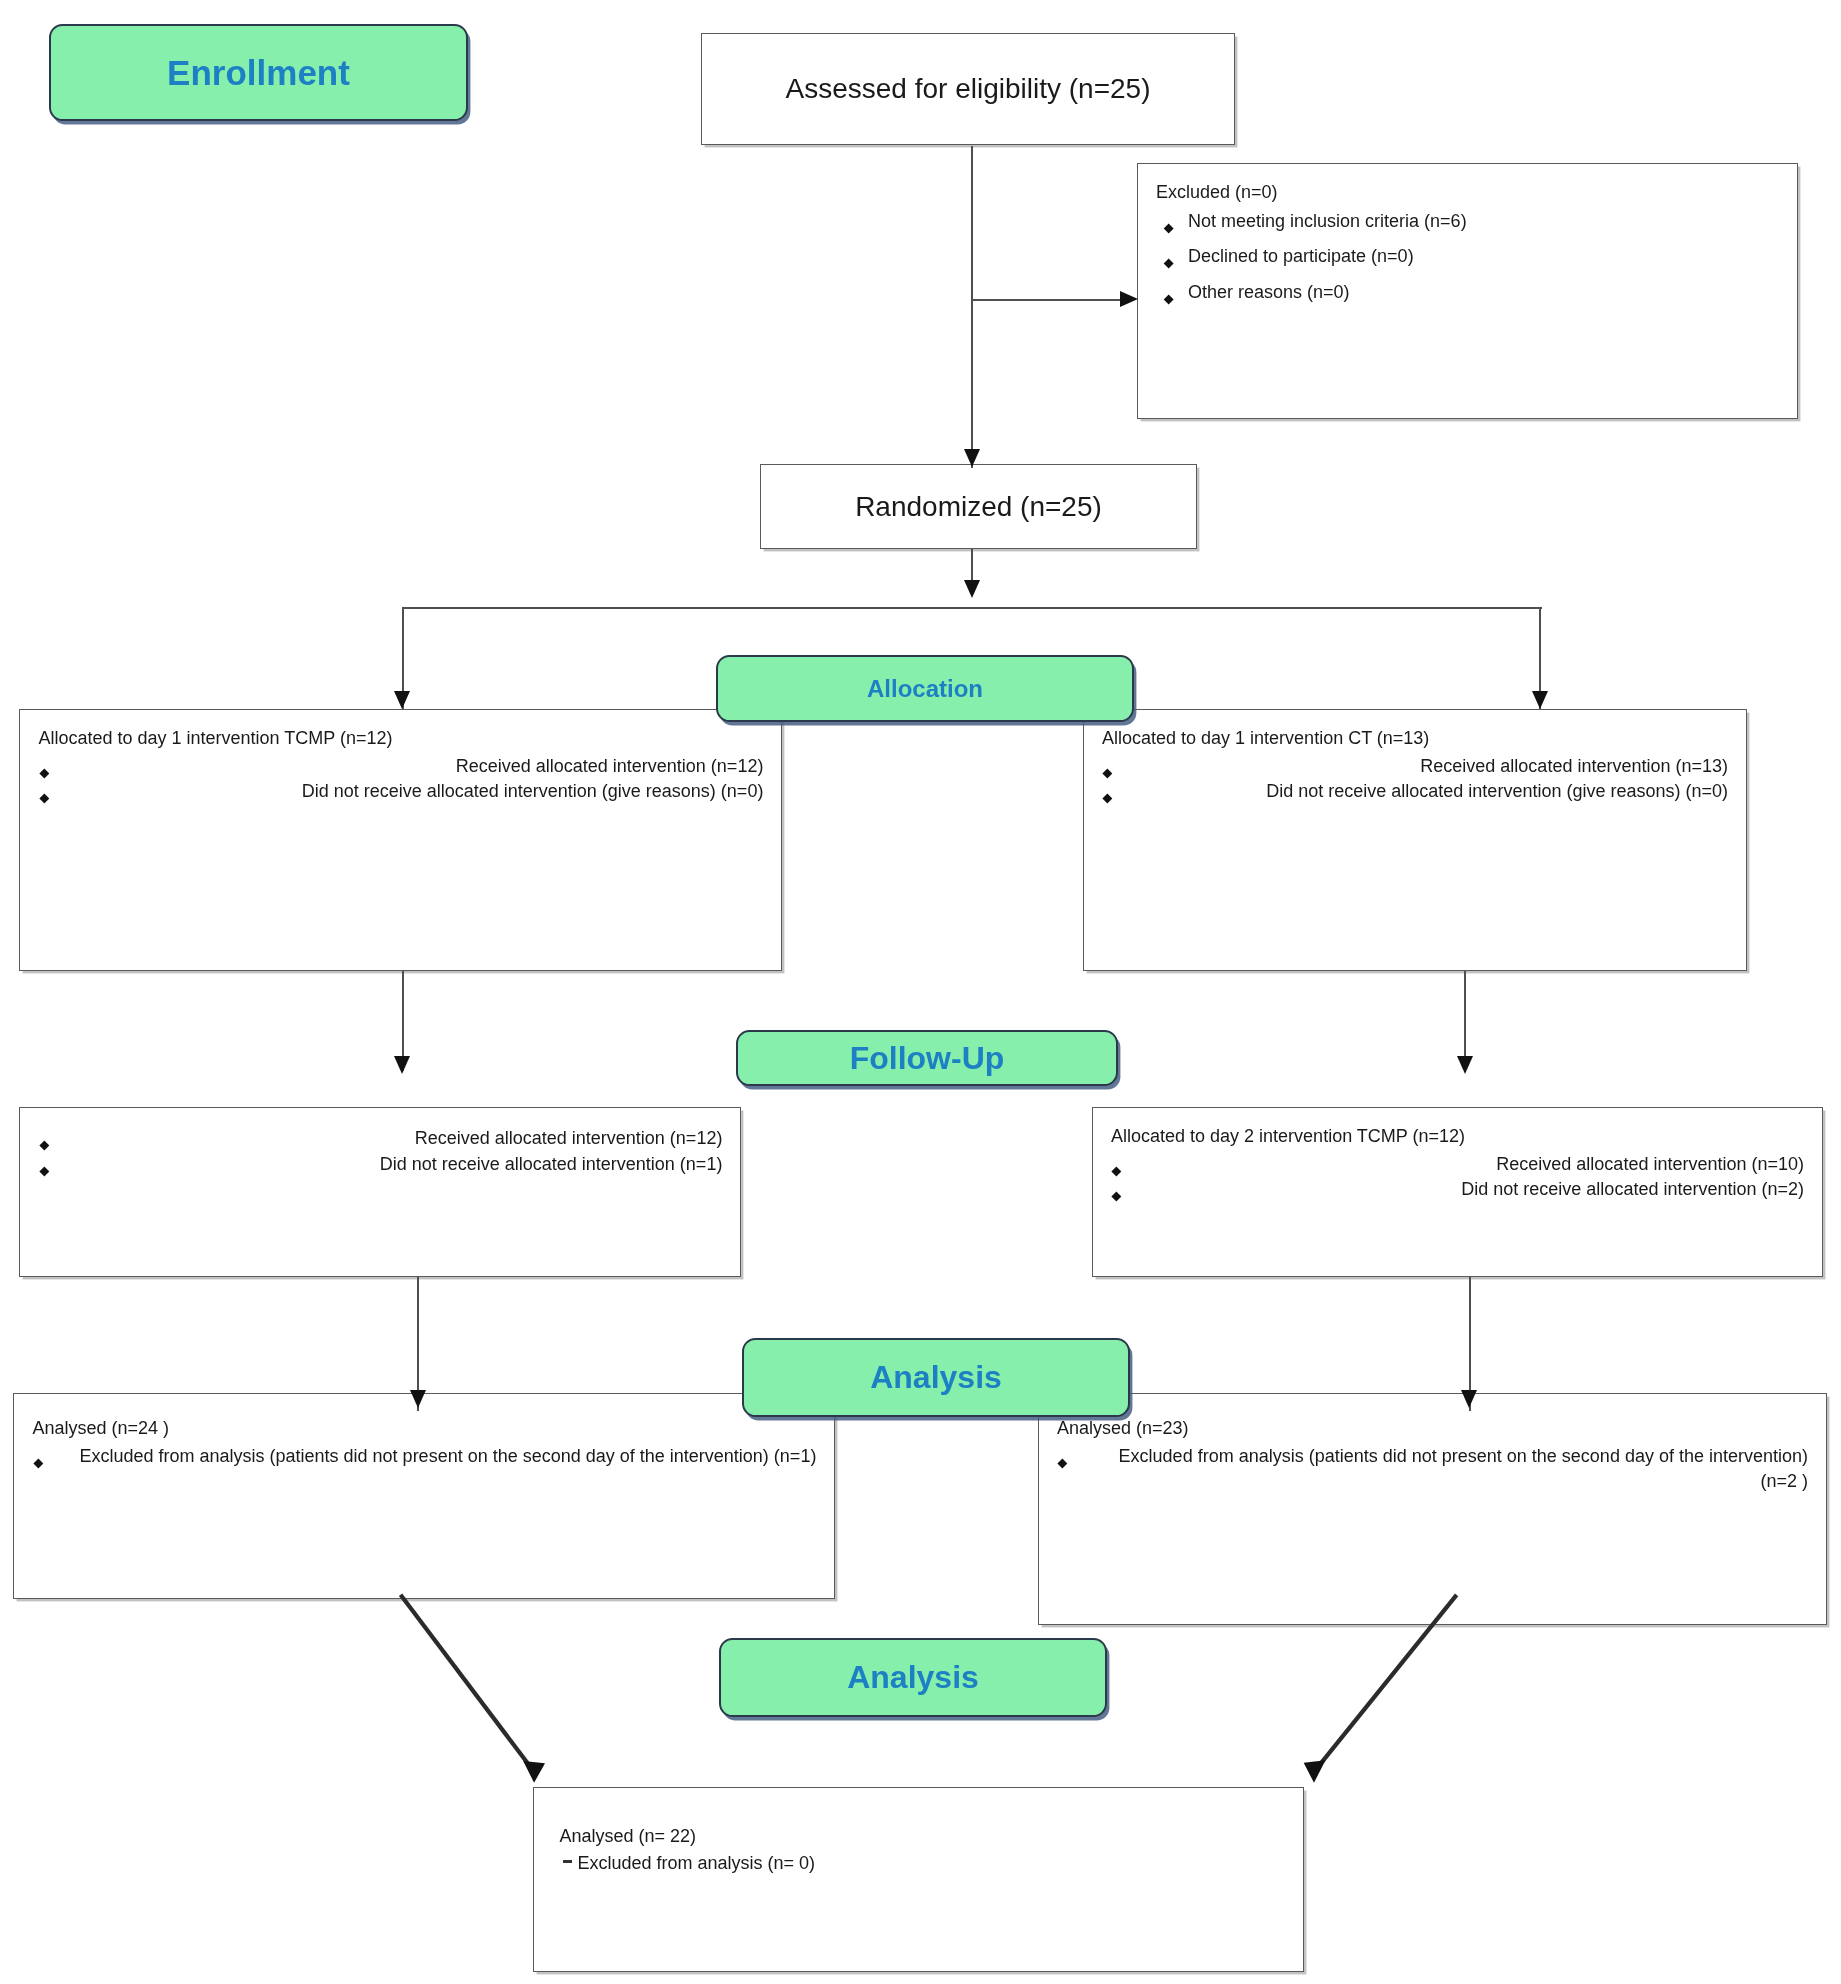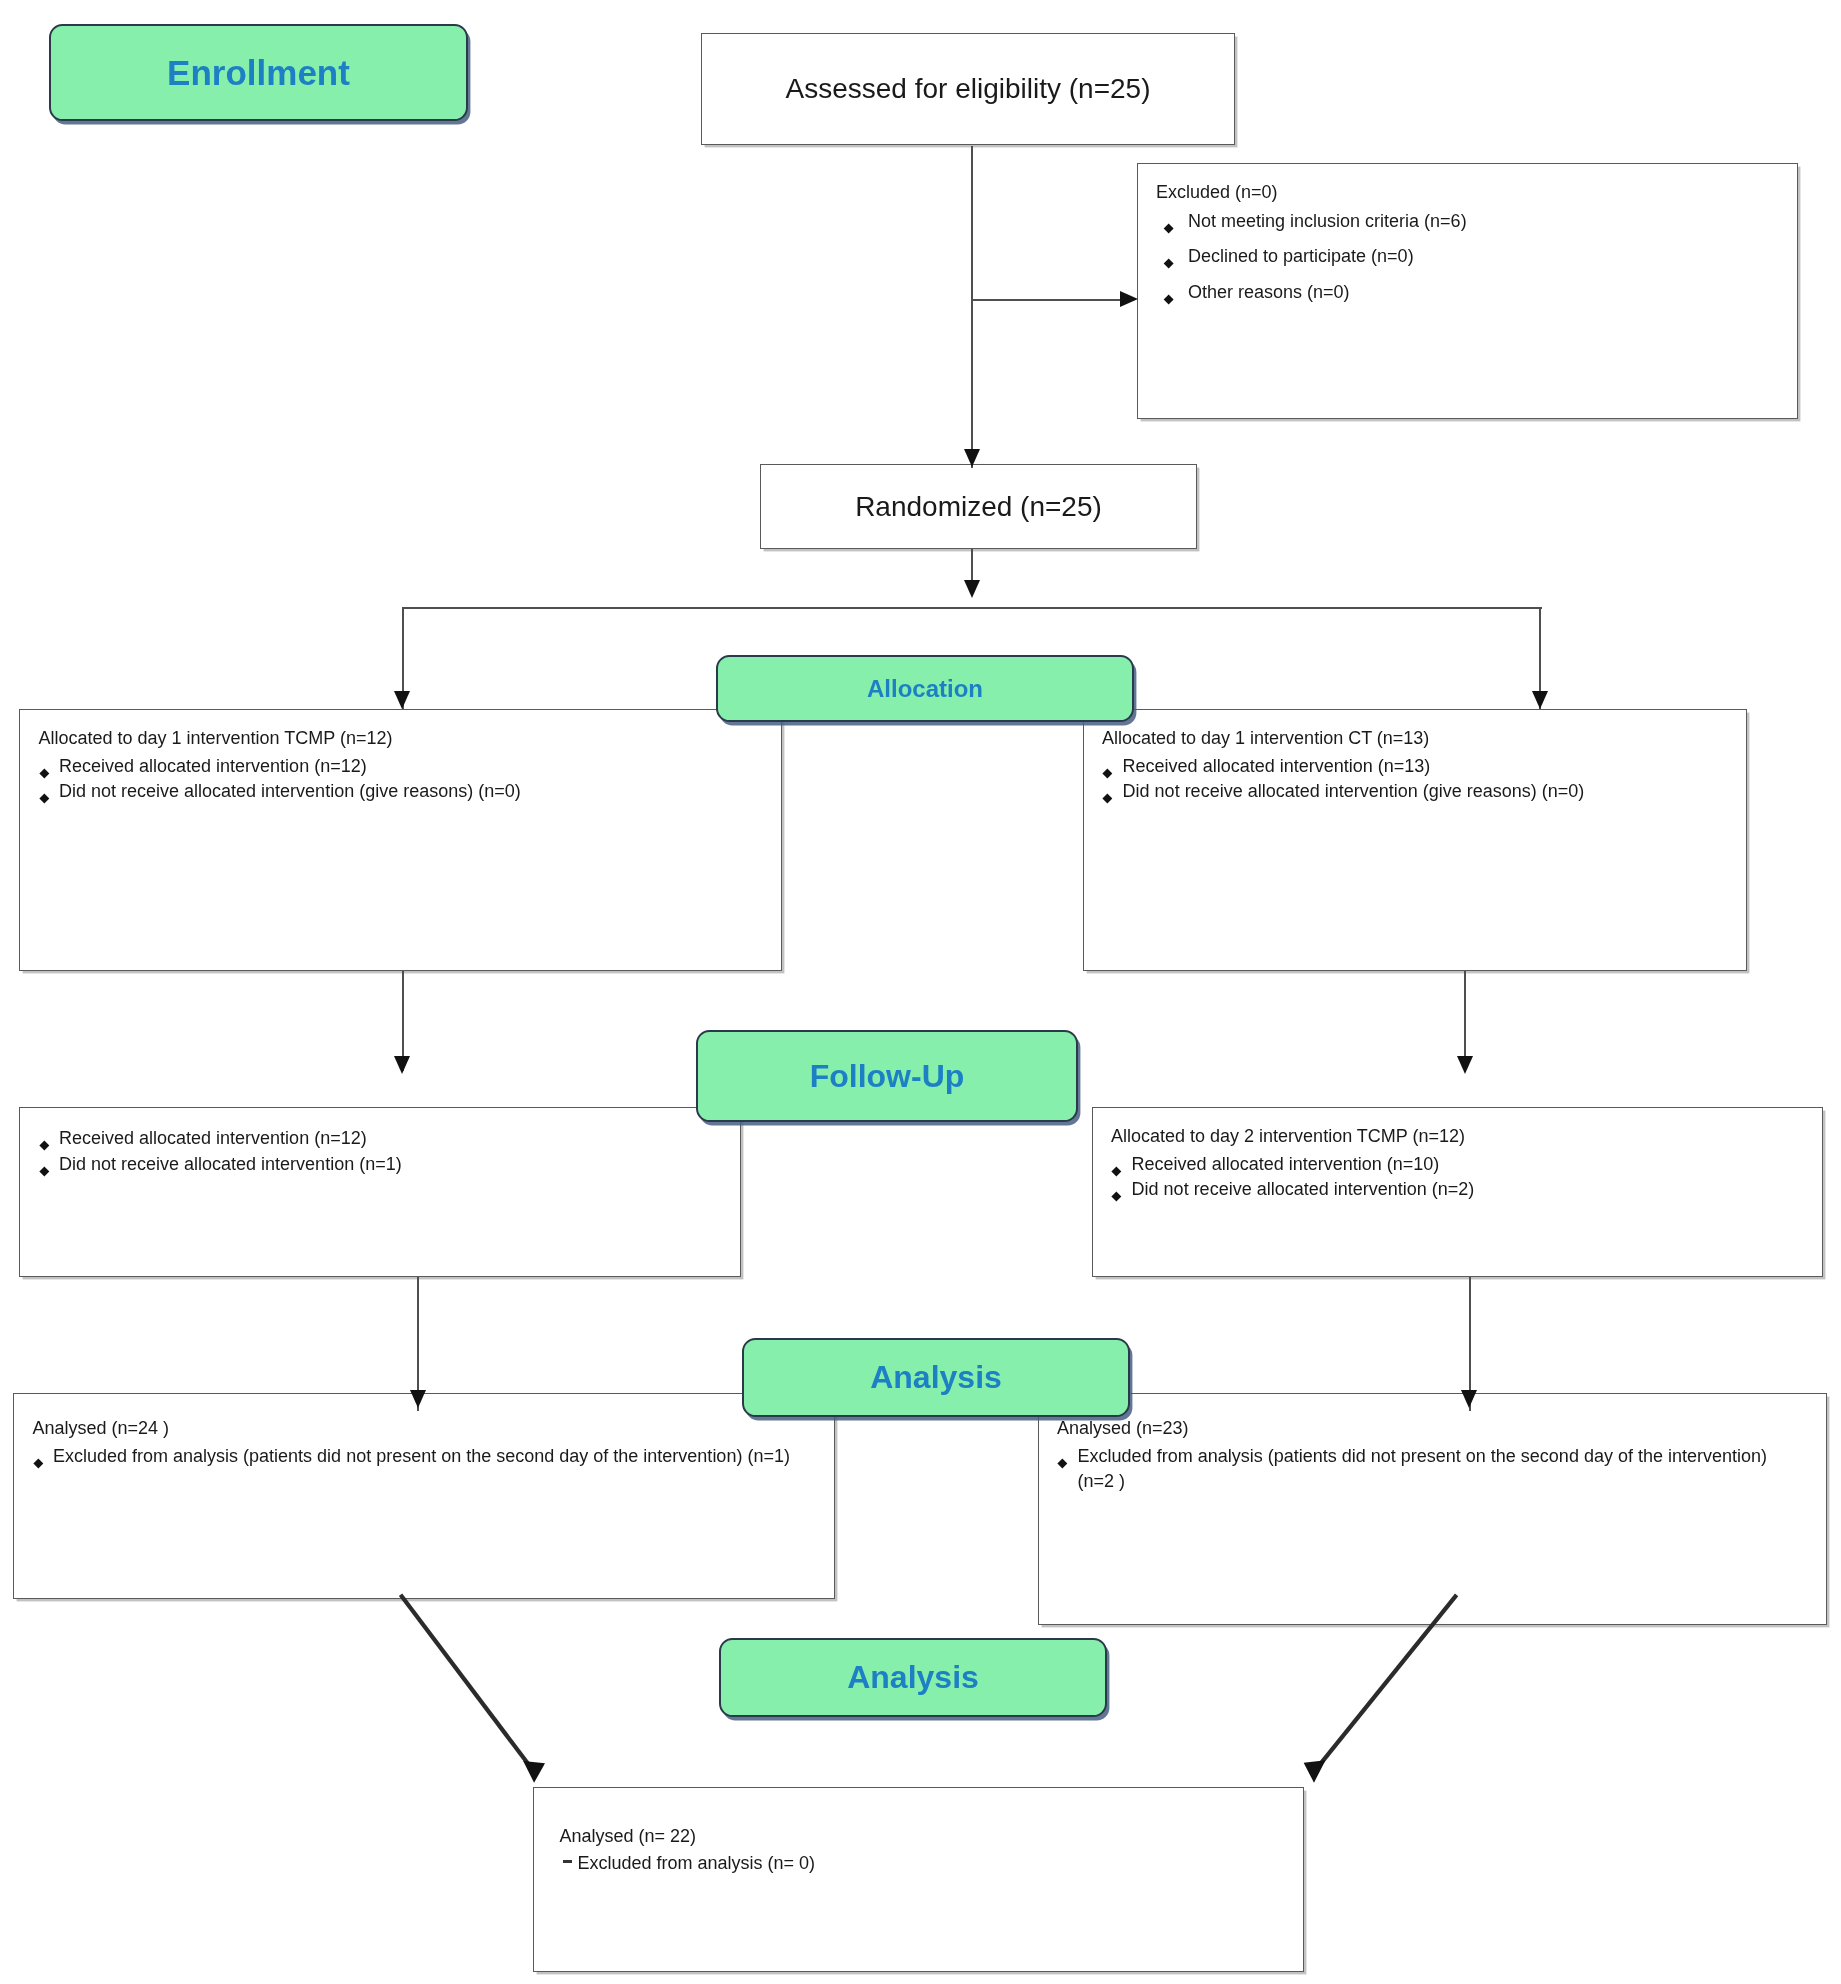--- a/index.html
+++ b/index.html
@@ -48,21 +48,21 @@
     position:absolute;
     left:4.9px;
     top:16px;
     width:7.3px;height:7.3px;
     background:#111;
     transform:rotate(45deg);
   }
   ul.blist.wide li{ padding-left:32px; }
   ul.blist.wide li:before{ left:8.5px; }
 
-  ul.blist2{ margin:2.4px 0 0 0; padding:0; list-style:none; }
+  ul.blist2{ margin:2.4px 0 0 0; padding:0; list-style:none;text-align:right; }
   ul.blist2 li{ position:relative; padding-left:20.6px; }
   ul.blist2 li:before{
     content:"";
     position:absolute;left:2.4px;top:16px;width:6.7px;height:6.7px;
     background:#111;transform:rotate(45deg);
   }
   ul.blist3{ margin:1.2px 0 0 0; padding:0; list-style:none; }
   ul.blist3 li{ position:relative; padding-left:18px; }
   ul.blist3 li:before{
     content:"";
@@ -176,21 +176,21 @@
         <li class="justify">Did not receive allocated intervention (give reasons) (n=0)</li>
       </ul>
     </div>
   </div>
 
   <div class="vline" style="left:402px;top:971px;height:100px;"></div>
   <div class="arrowdown" style="left:394px;top:1056px;"></div>
   <div class="vline" style="left:1464px;top:971px;height:100px;"></div>
   <div class="arrowdown" style="left:1457px;top:1056px;"></div>
 
-  <div class="stage" style="left:696px;top:1030px;width:382px;height:92px;font-size:32px;">
+  <div class="stage" style="left:736px;top:1030px;width:382px;height:56px;font-size:32px;">
     <span>Follow-Up</span>
   </div>
 
   <div class="box" style="left:19.4px;top:1107px;width:722px;height:170px;">
     <div class="inner">
       <ul class="blist2">
         <li>Received allocated intervention (n=12)</li>
         <li>Did not receive allocated intervention (n=1)</li>
       </ul>
     </div>

